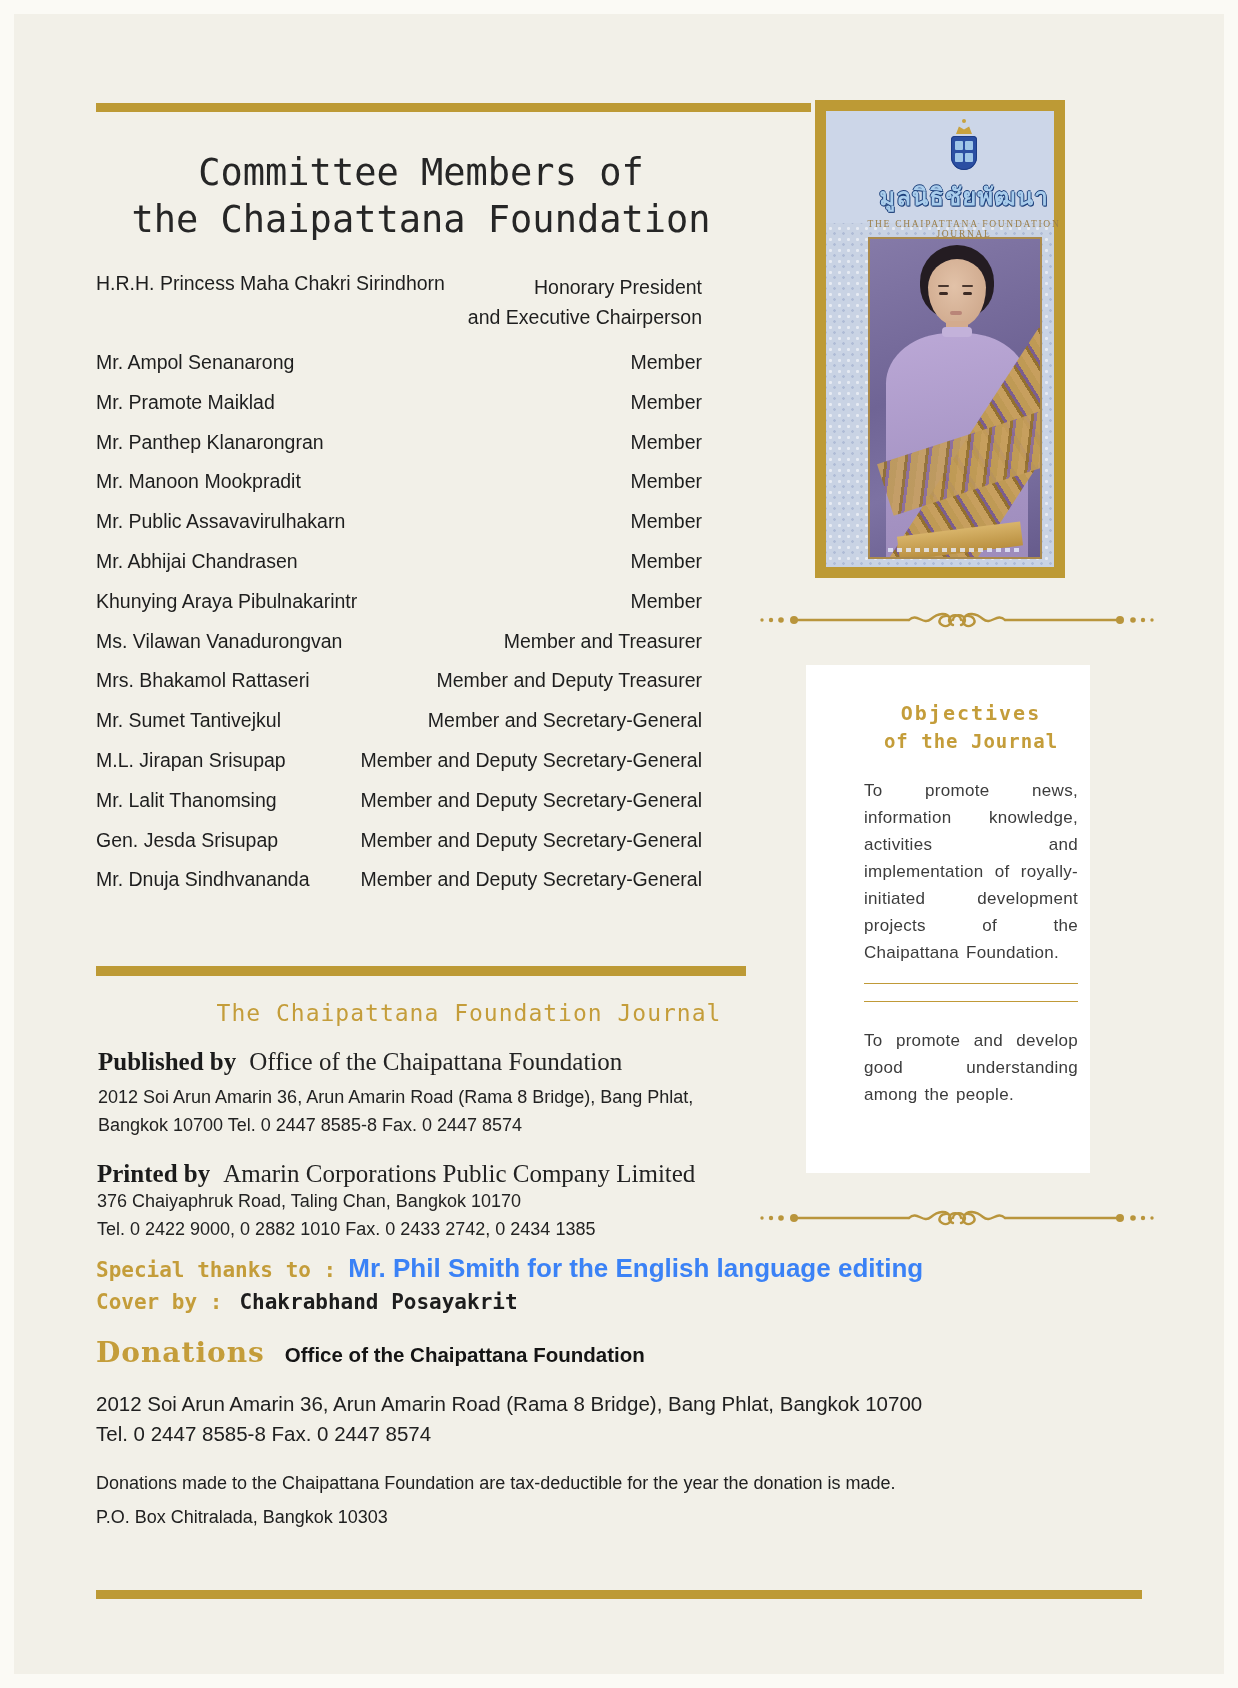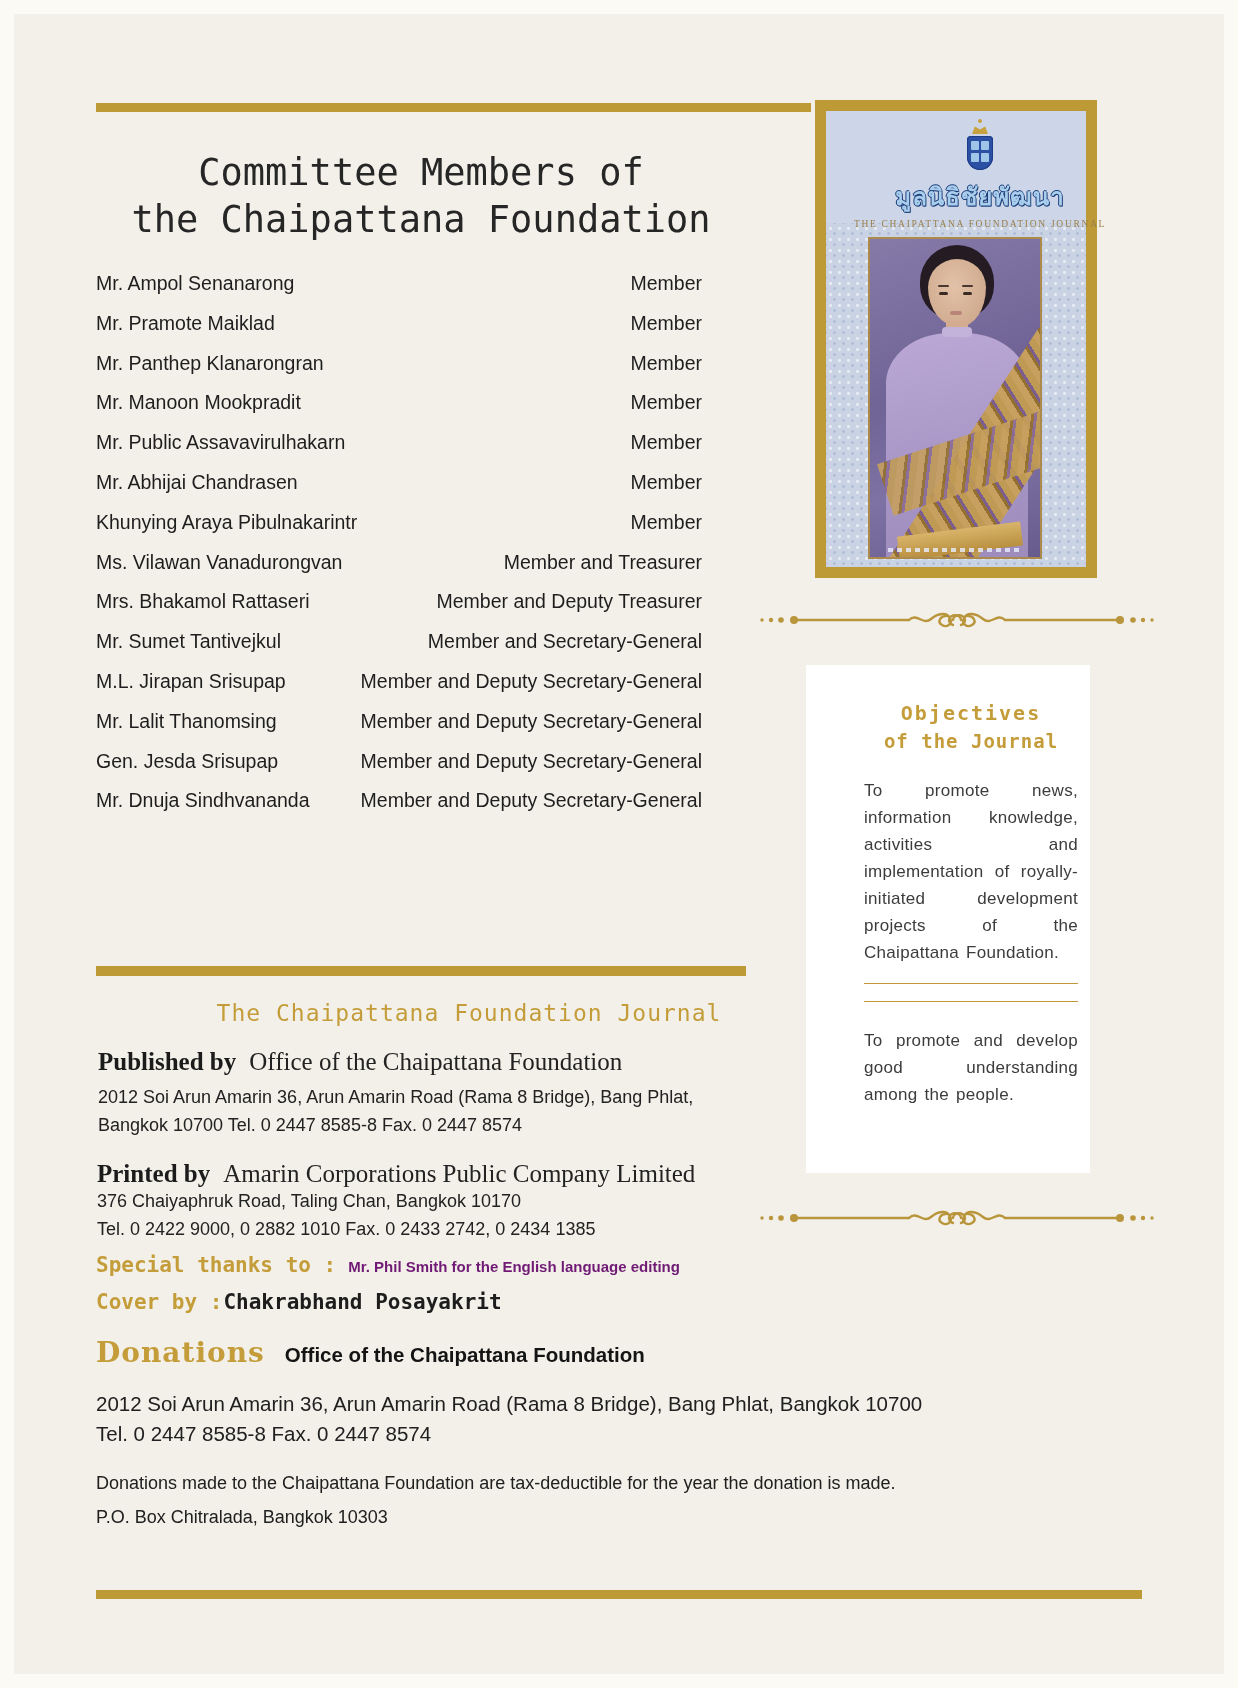--- a/index.html
+++ b/index.html
@@ -20,27 +20,27 @@
   .m-row.first{margin-bottom:19px;}
   .m-row.first .role{line-height:30px;}
   
   .journal-heading{left:96px;top:1000px;width:746px;text-align:center;
     font-family:"DejaVu Sans Mono",monospace;font-size:23px;color:#c49d3a;letter-spacing:1px;}
   .pubrow{display:flex;gap:13px;align-items:baseline;font-size:25px;color:#222;white-space:nowrap;font-family:Liberation Serif, serif;}
   .pubrow b{font-weight:bold;color:#1b1b1b;}
   .addr{font-size:18px;color:#222;white-space:nowrap;}
   .script-label{font-family:"DejaVu Sans Mono",monospace;font-size:21px;color:#c49d3a;font-weight:bold;}
   .script-dark{font-family:"DejaVu Sans Mono",monospace;font-size:21px;color:#1d1d1d;font-weight:bold;}
-  .bold-dark{font-weight:bold;font-size:15px;color:#701a75;text-align:center;}
+  .bold-dark{font-weight:bold;font-size:26px;color:#3b82f6;text-align:center;}
   .donations-heading{font-family:"DejaVu Serif",serif;font-size:28px;font-weight:bold;color:#c49d3a;letter-spacing:1px;}
   .don-office{font-weight:bold;font-size:20.5px;color:#141414;}
   .don-addr{font-size:20.5px;color:#202020;white-space:nowrap;}
   .don-note{font-size:18px;line-height:34px;color:#202020;white-space:nowrap;}
   
-  .cover{left:815px;top:100px;width:282px;height:478px;border:11px solid #bd9a35;box-sizing:border-box;background:#ccd6e8;}
+  .cover{left:815px;top:100px;width:250px;height:478px;border:11px solid #bd9a35;box-sizing:border-box;background:#ccd6e8;}
   .cover-lace{position:absolute;left:0;right:0;top:112px;bottom:0;background-color:#c9d3e4;
     background-image:radial-gradient(circle,rgba(255,255,255,.55) 1.2px,rgba(255,255,255,0) 1.9px),
                      radial-gradient(circle,rgba(150,165,200,.5) 1px,rgba(150,165,200,0) 1.6px);
     background-size:9px 11px,9px 11px;background-position:0 0,4px 5px;}
   .cover-head{position:absolute;left:0;right:0;top:8px;text-align:center;transform:translateX(24px);}
   .crown-ball{width:4px;height:4px;border-radius:50%;background:#c8a23f;margin:0 auto 1px;}
   .crown{width:16px;height:10px;margin:0 auto 2px;background:#c8a23f;
     clip-path:polygon(0 100%,100% 100%,82% 25%,50% 55%,18% 25%);}
   .shield{position:relative;width:26px;height:34px;margin:0 auto;background:#2b4fa2;
     border-radius:4px 4px 13px 13px;box-shadow:inset 0 0 0 1px #1d3c86;}
@@ -87,20 +87,27 @@
   <div class="paper"></div>
 
   <div class="abs goldrule" style="left:96px;top:103px;width:715px;height:9px;"></div>
 
   <div class="abs main-title">
     <div>Committee Members of</div>
     <div>the Chaipattana Foundation</div>
   </div>
 
   <div class="abs members">
+    <div class="m-row first">
+      <span class="name">H.R.H. Princess Maha Chakri Sirindhorn</span>
+      <span class="role">
+        <span class="rl">Honorary President</span>
+        <span class="rl">and Executive Chairperson</span>
+      </span>
+    </div>
     <div class="m-row">
         <span class="name">Mr. Ampol Senanarong</span>
         <span class="role">Member</span>
       </div>
     <div class="m-row">
         <span class="name">Mr. Pramote Maiklad</span>
         <span class="role">Member</span>
       </div>
     <div class="m-row">
         <span class="name">Mr. Panthep Klanarongran</span>
@@ -167,21 +174,21 @@
     <b>Printed by</b>
     <span>Amarin Corporations Public Company Limited</span>
   </div>
   <div class="abs addr" style="left:97px;top:1191px;">376  Chaiyaphruk Road, Taling Chan, Bangkok 10170</div>
   <div class="abs addr" style="left:97px;top:1219px;">Tel. 0 2422 9000, 0 2882 1010 Fax. 0 2433 2742, 0 2434 1385</div>
 
   <div class="abs" style="left:96px;top:1253px;display:flex;gap:12px;align-items:baseline;white-space:nowrap;">
     <span class="script-label">Special thanks to :</span>
     <span class="bold-dark">Mr. Phil Smith for the English language editing</span>
   </div>
-  <div class="abs" style="left:96px;top:1290px;display:flex;gap:1px;align-items:baseline;white-space:nowrap;">
+  <div class="abs" style="left:96px;top:1290px;display:flex;gap:17px;align-items:baseline;white-space:nowrap;">
     <span class="script-label">Cover by :</span>
     <span class="script-dark">Chakrabhand Posayakrit</span>
   </div>
 
   <div class="abs" style="left:96px;top:1336px;display:flex;gap:20px;align-items:baseline;white-space:nowrap;">
     <span class="donations-heading">Donations</span>
     <span class="don-office">Office of the Chaipattana Foundation</span>
   </div>
   <div class="abs don-addr" style="left:96px;top:1392px;">2012 Soi Arun Amarin 36, Arun Amarin Road (Rama 8 Bridge), Bang Phlat, Bangkok 10700</div>
   <div class="abs don-addr" style="left:96px;top:1422px;">Tel. 0 2447 8585-8  Fax. 0 2447 8574</div>

